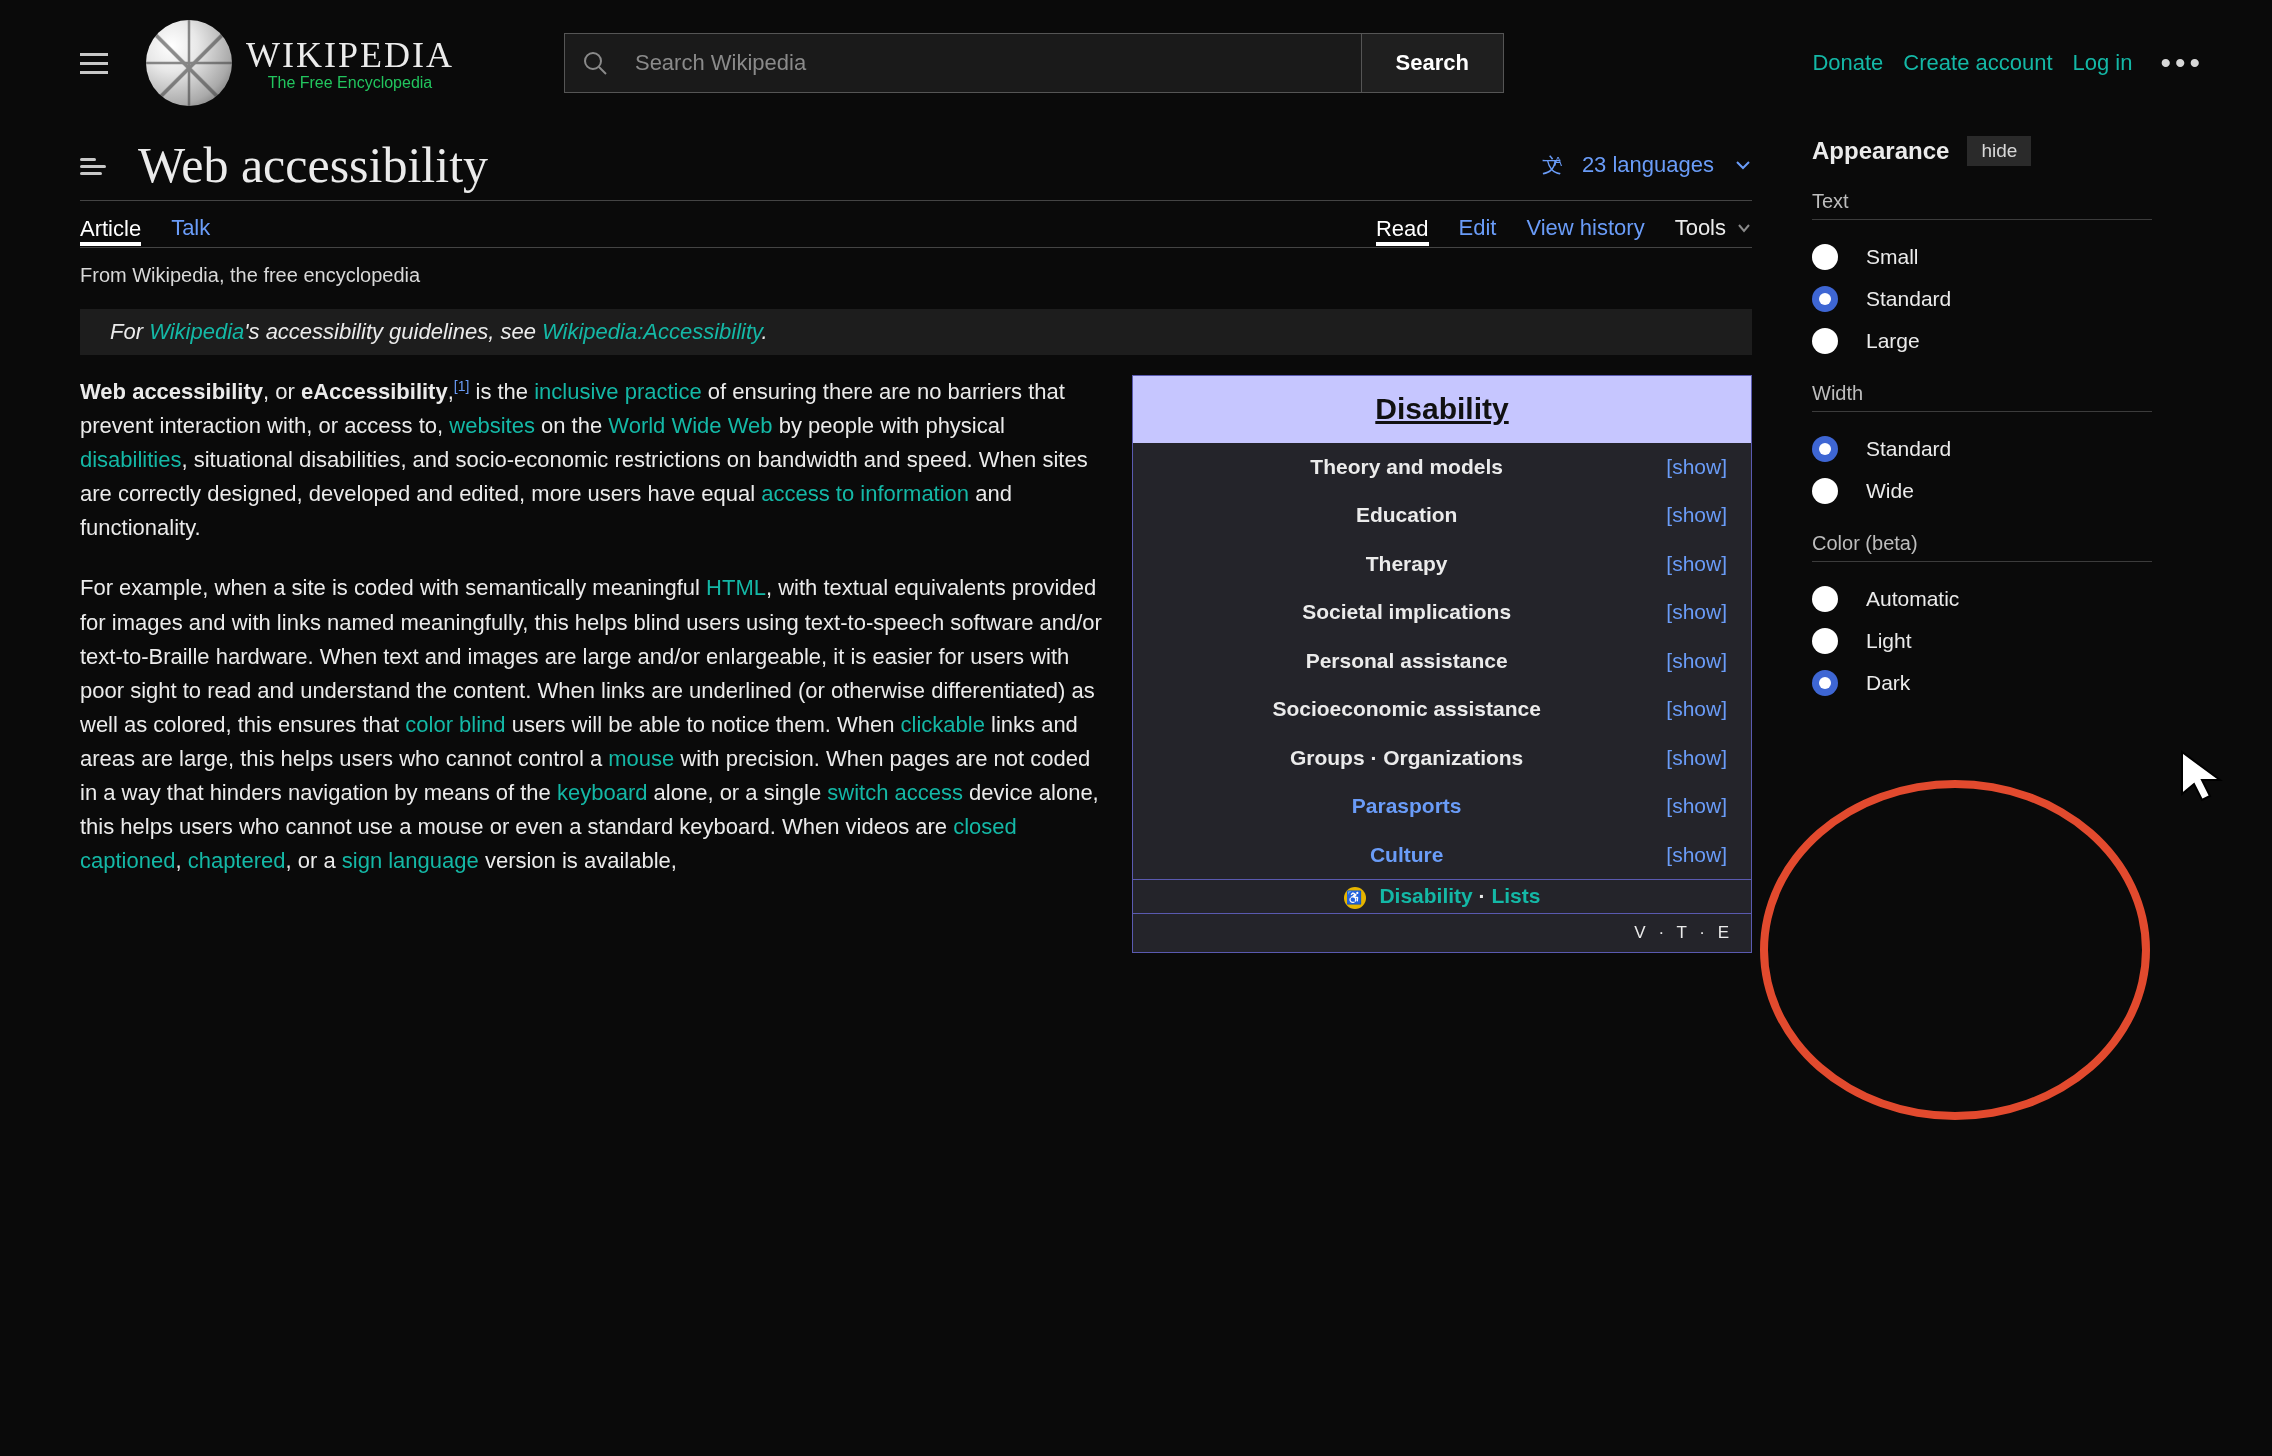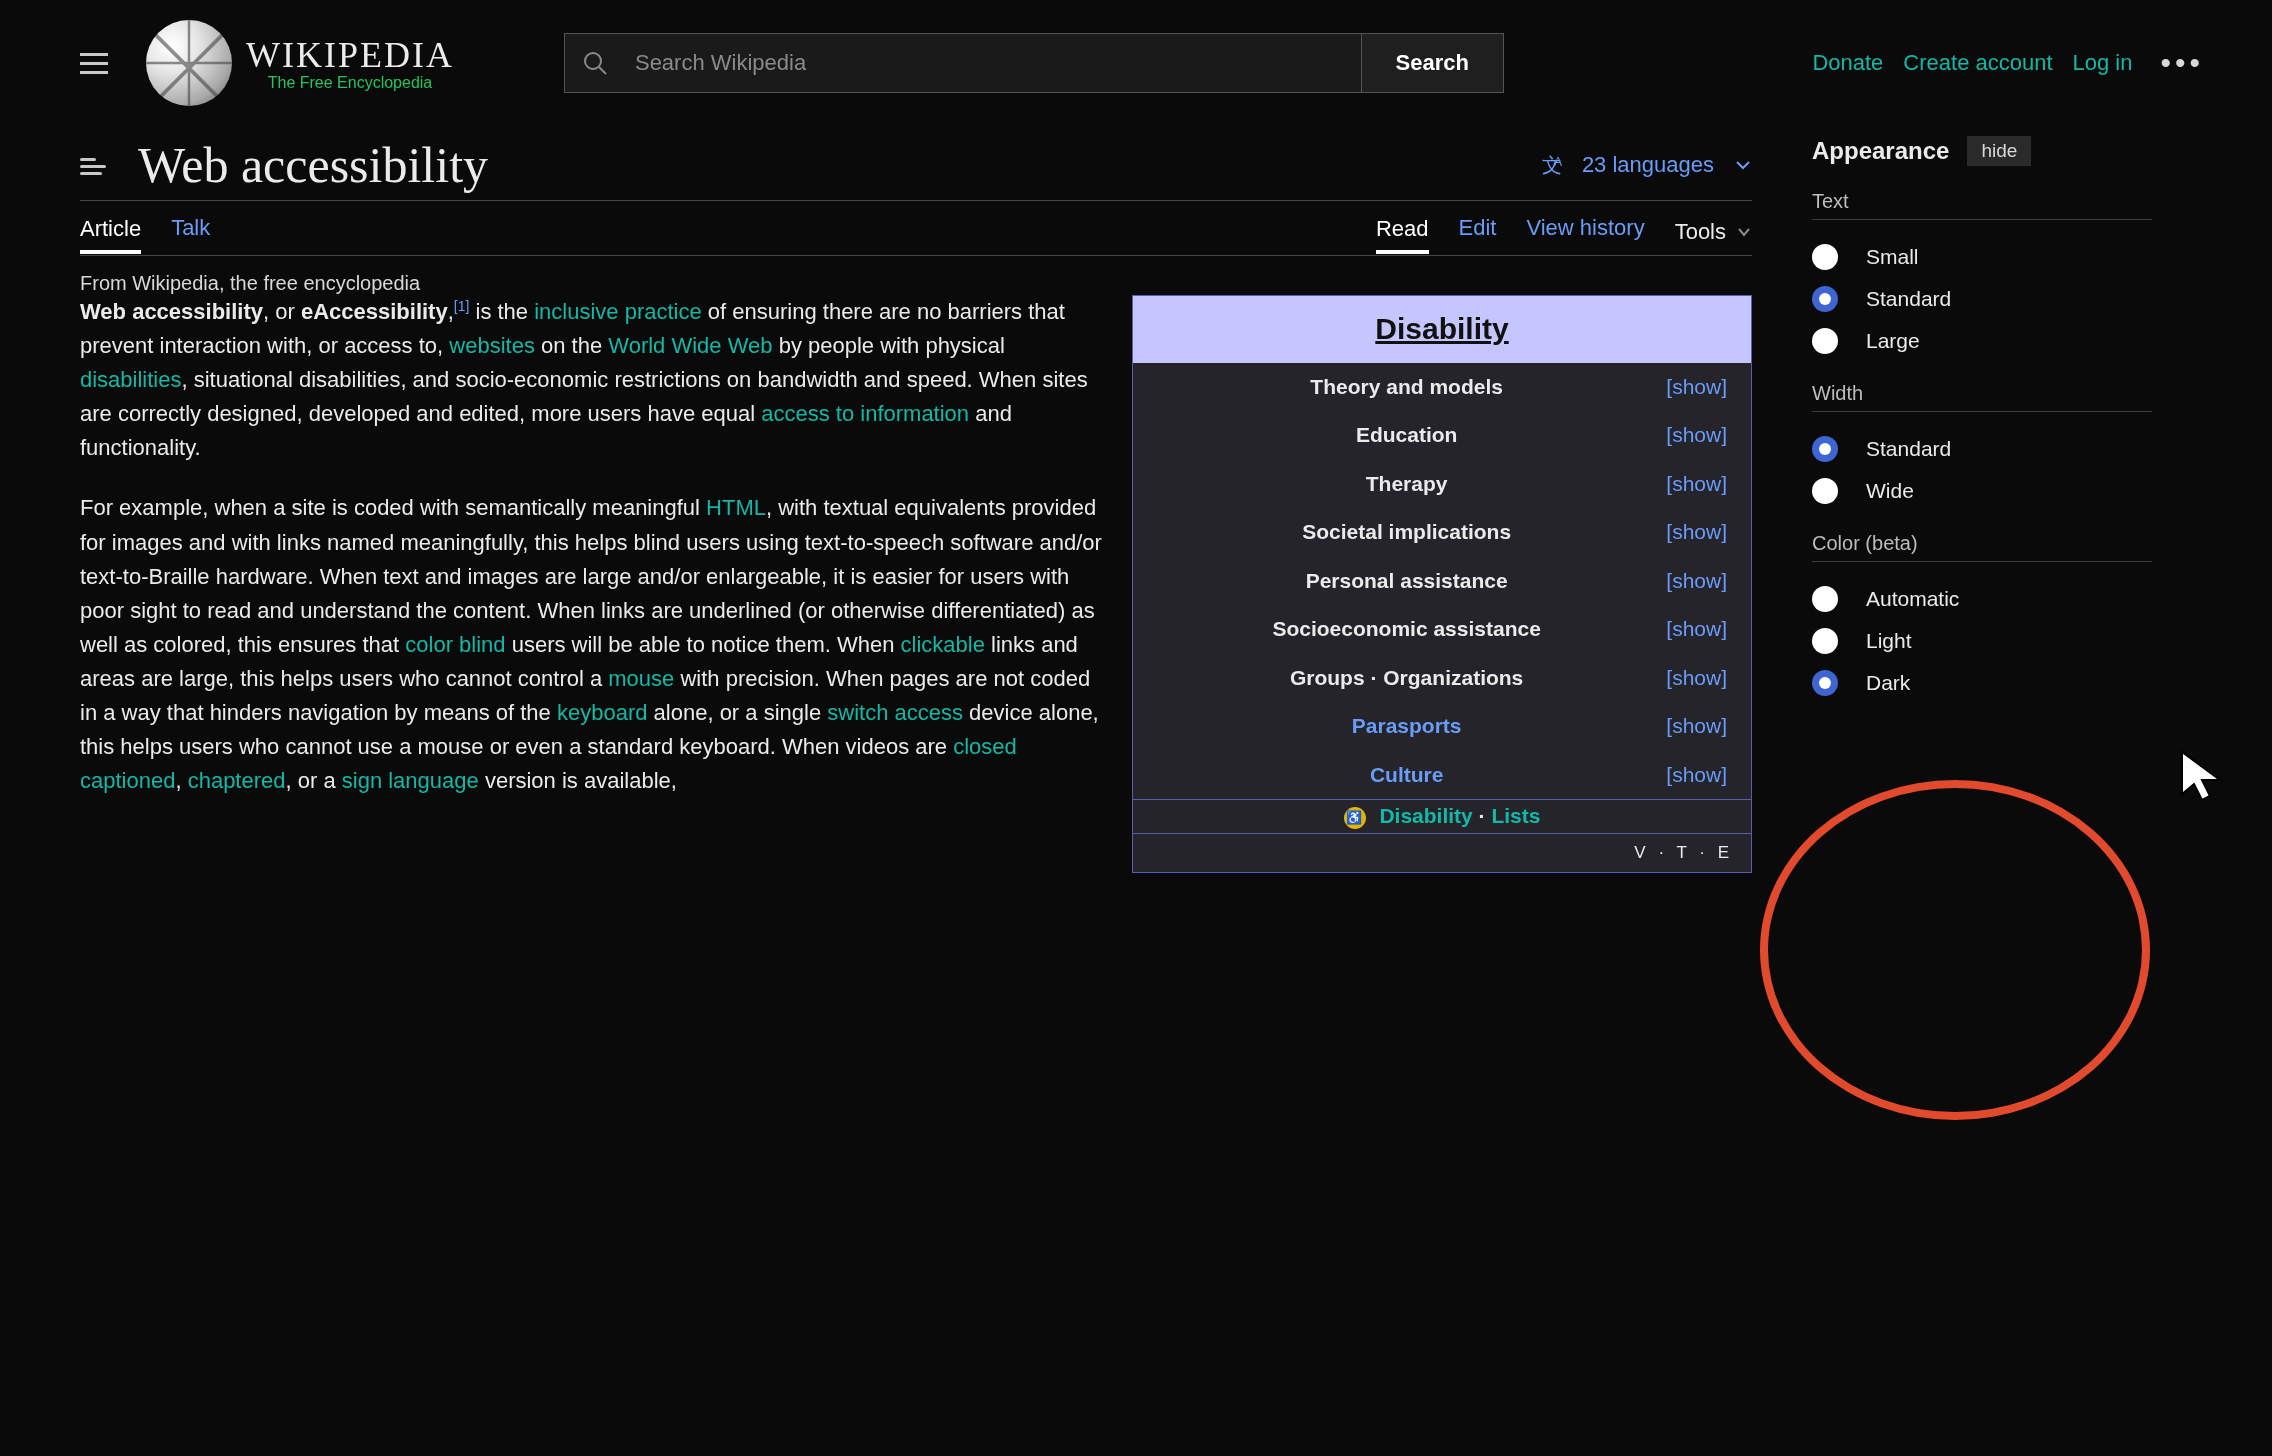--- a/index.html
+++ b/index.html
@@ -90,21 +90,21 @@
   .lang-switch { display: flex; align-items: center; gap: 14px; color: #6a9cf8; cursor: pointer; font-size: 22px; }
   .lang-switch .chev { margin-left: 6px; }
 
   .namespaces {
     display: flex; align-items: center; gap: 30px;
     border-bottom: 1px solid #444;
     margin-top: 14px; padding-bottom: 6px;
     font-size: 22px;
   }
   .namespaces .right { margin-left: auto; display: flex; gap: 30px; align-items: center; }
-  .tab { padding-bottom: 8px; cursor: pointer; }
+  .tab { cursor: pointer; }
   .tab.active { color: #fff; border-bottom: 4px solid #fff; margin-bottom: -6px; }
   .tab.link { color: #6a9cf8; }
   .tools-dd { display: flex; align-items: center; gap: 10px; cursor: pointer; }
 
   .tagline { font-size: 20px; color: #d8d8d8; margin-top: 16px; }
 
   .hatnote {
     background: #1d1d1d; padding: 10px 30px; font-style: italic; margin: 22px 0 20px;
     font-size: 22px;
   }
@@ -251,20 +251,23 @@
           <span>Tools</span>
           <svg width="16" height="16" class="svg-icon">
               <polyline points="3,5 8,11 13,5"></polyline>
             </svg>
         </span>
       </div>
     </div>
 
     <div class="tagline">From Wikipedia, the free encyclopedia</div>
 
+    <div class="hatnote">
+      <span>For </span><a>Wikipedia</a><span>'s accessibility guidelines, see </span><a>Wikipedia:Accessibility</a><span>.</span>
+    </div>
 
     <div class="bodytext">
 
       <div class="infobox">
         <div class="hdr">Disability</div>
         <div id="infobox-rows">
             <div class="row">
               <span class="lbl">Theory and models</span>
               <span class="show">[<span style="color:#6a9cf8">show</span>]</span>
             </div>

